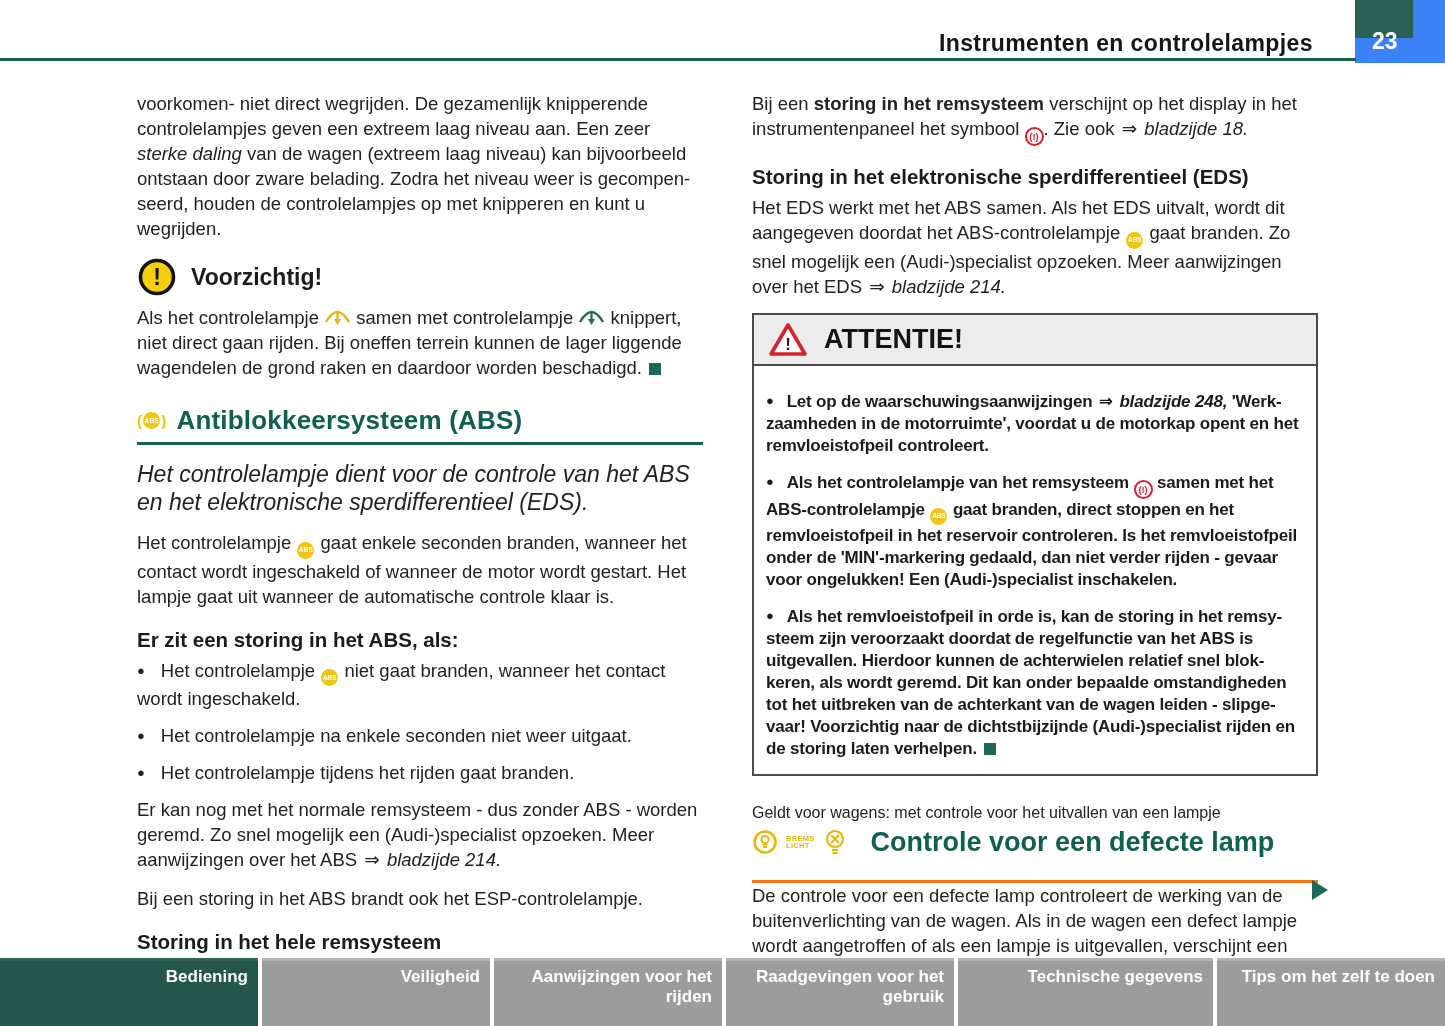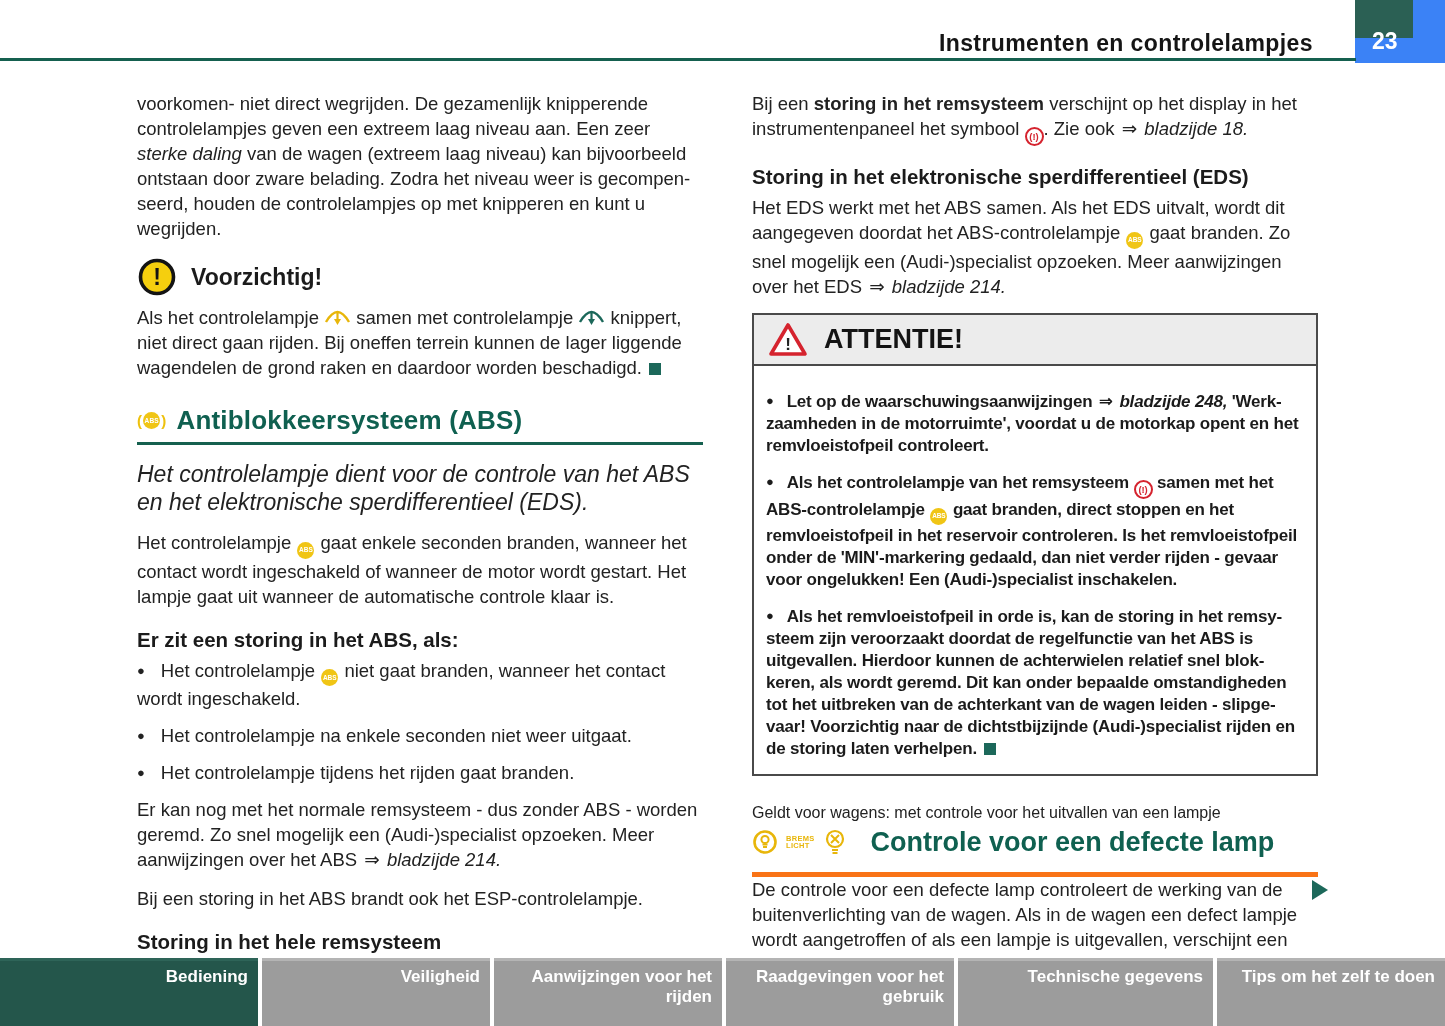--- a/index.html
+++ b/index.html
@@ -53,21 +53,21 @@
   .attention{border:2px solid #4a4a4a;margin-top:12px;}
   .attention-head{display:flex;align-items:center;gap:16px;background:#ececec;padding:7px 14px;border-bottom:2px solid #4a4a4a;}
   .attention-title{font-size:27px;font-weight:bold;color:#141414;}
   .attention-body{padding:10px 12px 4px 12px;font-weight:bold;font-size:17px;line-height:22px;letter-spacing:-0.2px;color:#1b1b1b;}
   .attention-body .bullet{margin:14px 0 10px 0;}
   .attention-body .dot{margin-right:13px;}
   .attention-body .ref{font-style:italic;font-weight:bold;}
 
   
   .applies{font-size:16px;margin:24px 0 4px 0;color:#222;}
-  .lamp-heading{display:flex;align-items:center;gap:8px;margin:0;padding-bottom:16px;border-bottom:5px solid #f97316;
+  .lamp-heading{display:flex;align-items:center;gap:8px;margin:0;padding-bottom:24px;border-bottom:3px solid #f97316;
      color:#0f6050;font-size:27px;font-weight:bold;}
   .brems{display:inline-block;color:#e8b60a;font-weight:bold;font-size:7.5px;line-height:7.5px;letter-spacing:.3px;text-align:left;}
   .lamp-heading .label{margin-left:16px;}
   .lamp-p{margin-top:16px;}
 
   .continue-arrow{position:absolute;left:1312px;top:880px;width:0;height:0;
      border-left:16px solid #1c685a;border-top:10px solid transparent;border-bottom:10px solid transparent;}
 
   
   .footer{position:absolute;left:0;bottom:0;width:1445px;height:68px;display:flex;gap:4px;background:#fff;}

